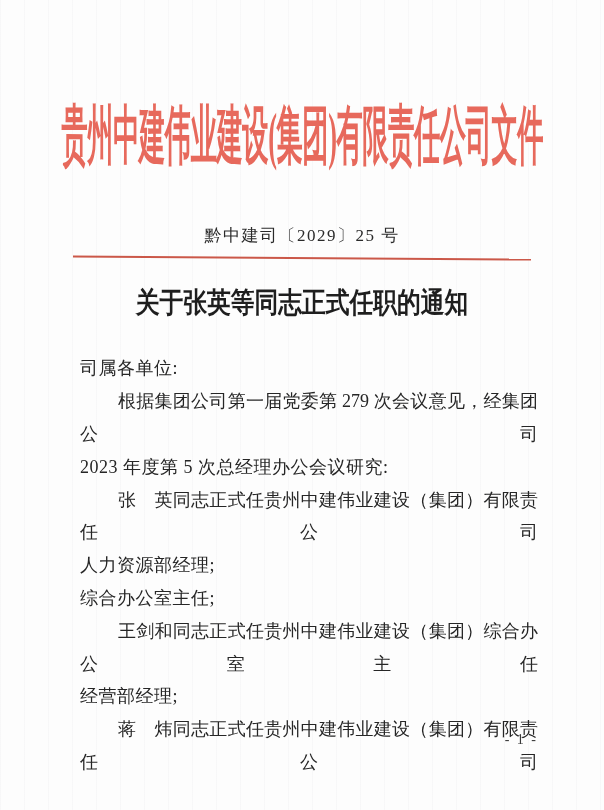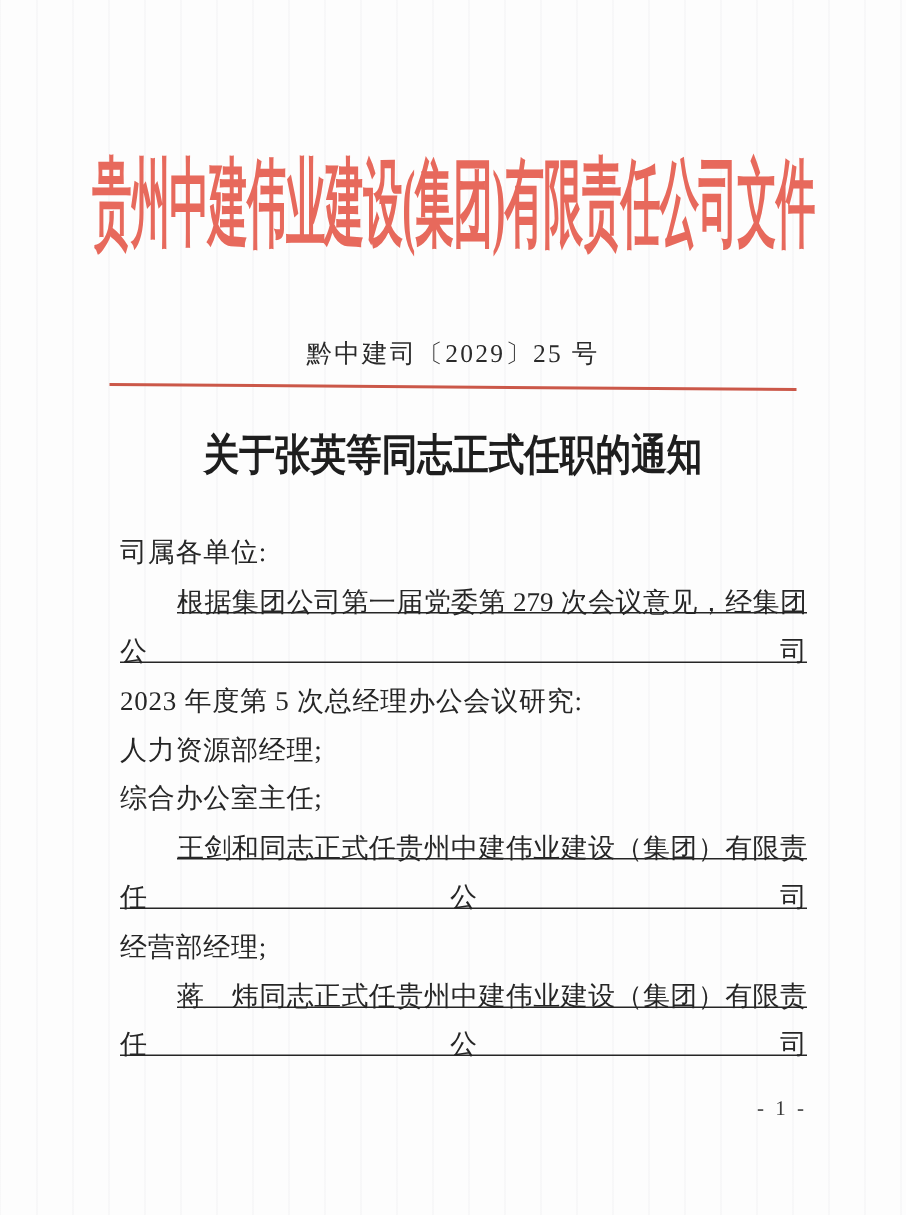--- a/index.html
+++ b/index.html
@@ -62,21 +62,20 @@
     margin: 32px 66px 0 80px;
     font-size: 18px;
     line-height: 32.8px;
     color: #262626;
   }
   .line {
     letter-spacing: 0.5px;
   }
   .line.indent {
     text-indent: 38px;
-    text-decoration: underline;
   }
   .line.full {
     letter-spacing: 0;
     text-align: justify;
     text-align-last: justify;
     text-justify: inter-character;
   }
   .page-number {
     position: absolute;
     right: 66px;
@@ -98,22 +97,23 @@
   <div class="doc-number">黔中建司〔2029〕25 号</div>
 
   <div class="red-rule"></div>
 
   <h1 class="doc-title">关于张英等同志正式任职的通知</h1>
 
   <div class="doc-body">
       <div class="line">司属各单位:</div>
       <div class="line indent full">根据集团公司第一届党委第 279 次会议意见，经集团公司</div>
       <div class="line">2023 年度第 5 次总经理办公会议研究:</div>
+      <div class="line indent full">张　英同志正式任贵州中建伟业建设（集团）有限责任公司</div>
       <div class="line">人力资源部经理;</div>
       <div class="line">综合办公室主任;</div>
-      <div class="line indent full">王剑和同志正式任贵州中建伟业建设（集团）有限责任公司</div>
+      <div class="line indent full">王剑和同志正式任贵州中建伟业建设（集团）综合办公室主任</div>
       <div class="line">经营部经理;</div>
       <div class="line indent full">蒋　炜同志正式任贵州中建伟业建设（集团）有限责任公司</div>
     </div>
 
   <div class="page-number">- 1 -</div>
 
 </div>
 
 </body></html>

